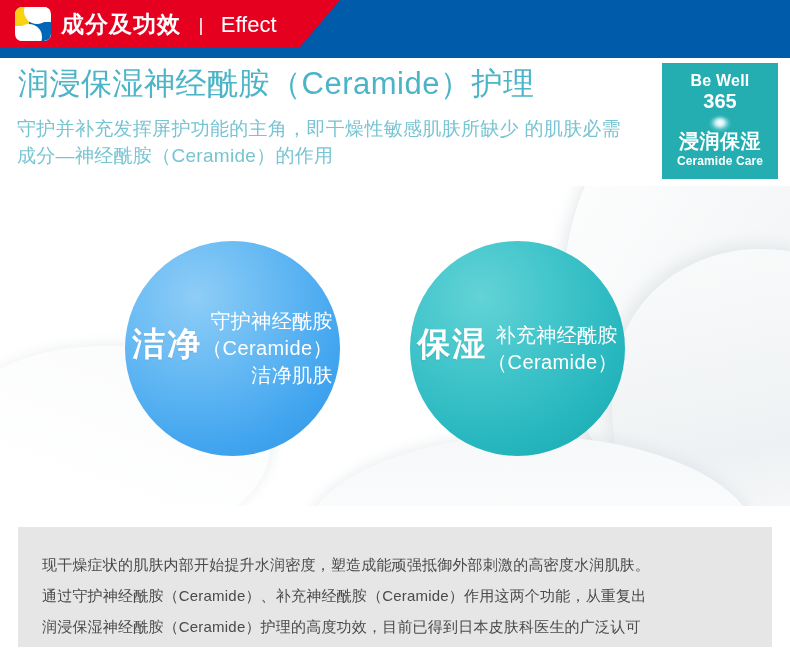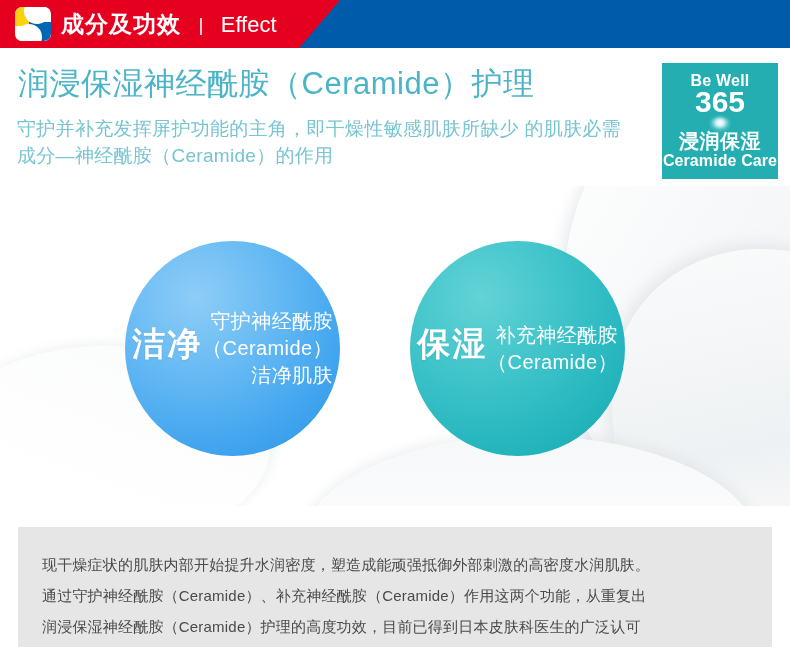--- a/index.html
+++ b/index.html
@@ -17,21 +17,21 @@
     height: 663px;
     overflow: hidden;
     background: #ffffff;
   }
 
   
   .header {
     position: absolute;
     left: 0; top: 0;
     width: 790px;
-    height: 48px;
+    height: 58px;
     background: #005bab;
     overflow: hidden;
   }
   .header-red {
     position: absolute;
     left: 0; top: 0;
     width: 340px;
     height: 48px;
     background: #e60020;
     clip-path: polygon(0 0, 100% 0, 88% 100%, 0 100%);
@@ -138,38 +138,38 @@
     justify-content: center;
     color: #ffffff;
     font-weight: bold;
   }
   .badge-l1 {
     font-size: 16px;
     line-height: 19px;
     letter-spacing: 0.2px;
   }
   .badge-l2 {
-    font-size: 30px;
+    font-size: 20px;
     line-height: 25px;
     margin-top: -1px;
   }
   .badge-icon {
     width: 18px; height: 13px;
     margin: 3px 0 2px 0;
     border-radius: 50%;
     background: radial-gradient(ellipse at 50% 45%, #ffffff 0%, #d8f2f4 28%, #7fd3da 52%, #37b6bb 74%, #1ba3a8 100%);
     box-shadow: 0 0 3px rgba(255,255,255,0.55);
   }
   .badge-l3 {
     font-size: 20px;
     line-height: 19px;
     letter-spacing: 0.5px;
   }
   .badge-l4 {
-    font-size: 16px;
+    font-size: 12px;
     line-height: 20px;
     letter-spacing: 0.1px;
   }
 
   
   .cloth {
     position: absolute;
     left: 0; top: 186px;
     width: 790px; height: 320px;
     background: #ffffff;

